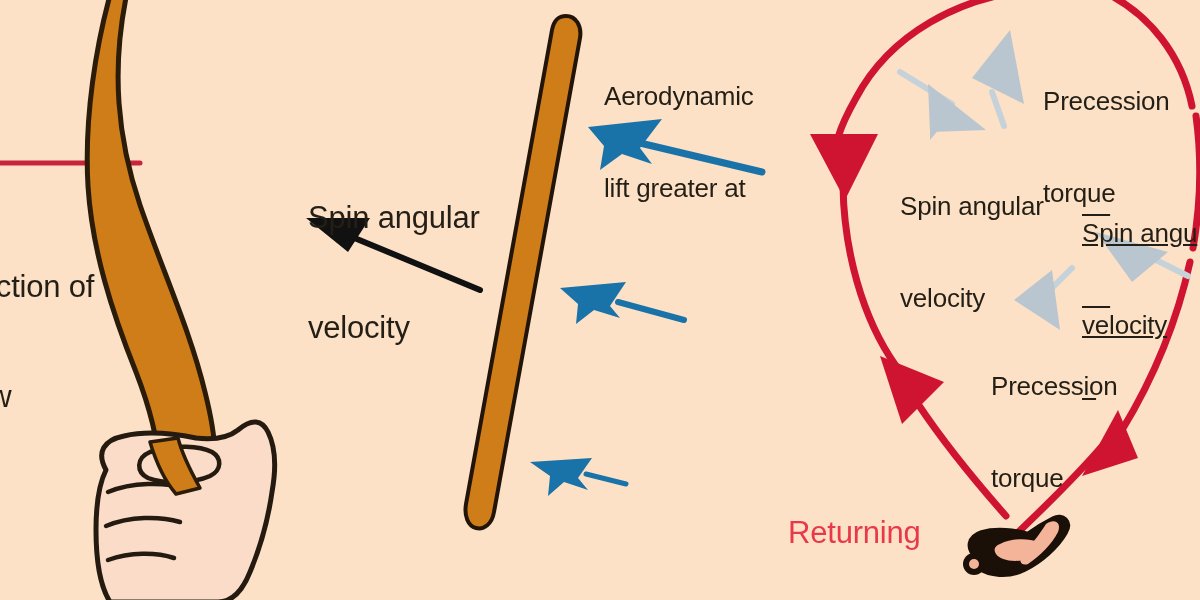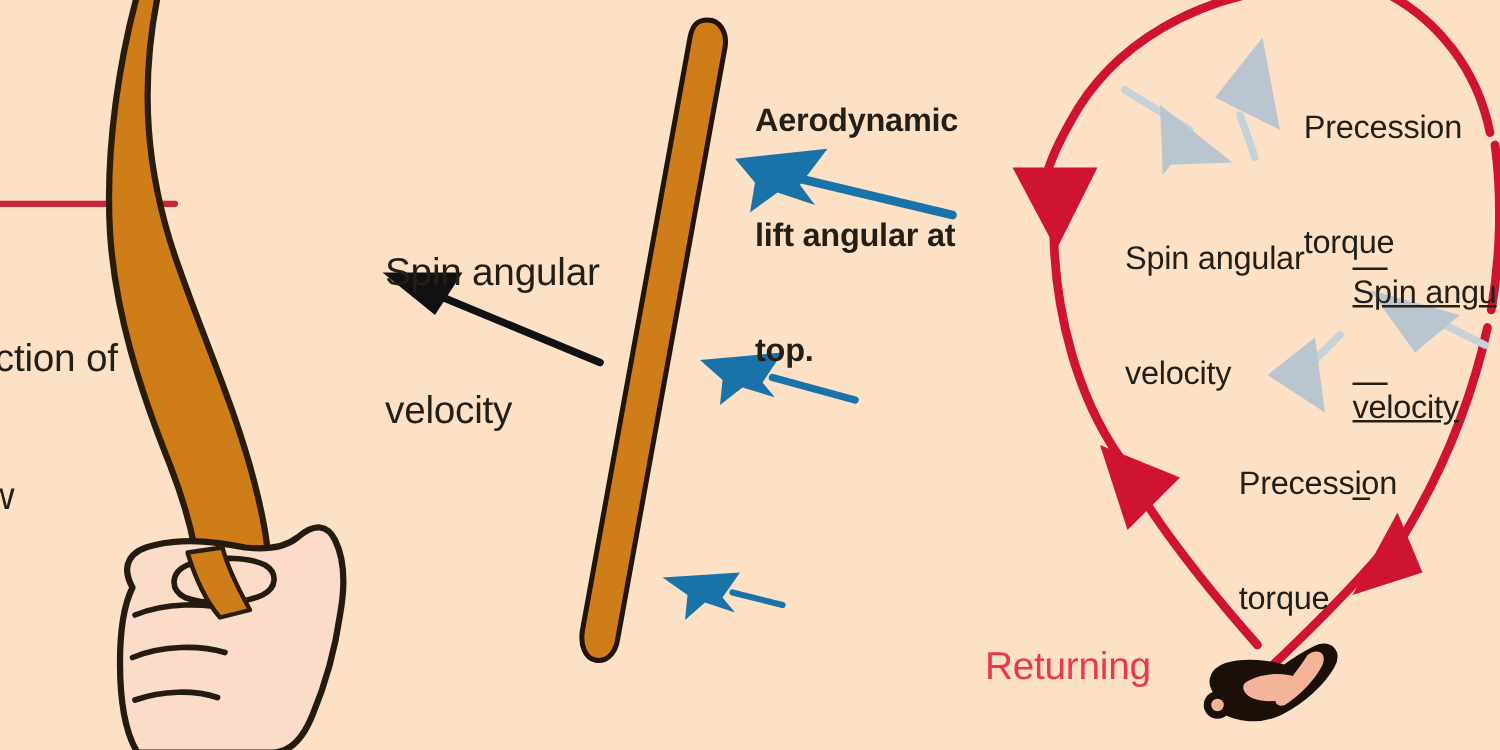--- a/index.html
+++ b/index.html
@@ -17,21 +17,21 @@
     color:#231f16;
     line-height:1.18;
     white-space:pre;
     letter-spacing:-0.2px;
   }
   .lbl-big{font-size:31px;}
   .lbl-mid{font-size:26px;}
   .lbl-red{color:#e8394a;font-size:31px;}
   #label-direction-of-throw{left:-38px;top:196px;}
   #label-spin-angular-velocity-left{left:308px;top:127px;}
-  #label-aerodynamic-lift{left:604px;top:20px;font-weight:bold;}
+  #label-aerodynamic-lift{left:604px;top:20px;}
   #label-precession-torque-top{left:1043px;top:25px;}
   #label-spin-angular-velocity-mid{left:900px;top:130px;}
   #label-spin-angular-velocity-right{left:1082px;top:157px;text-decoration:underline;}
   #label-precession-torque-bottom{left:991px;top:310px;}
   #label-returning-path{left:788px;top:442px;}
 </style>
 </head>
 <body>
 
 <div id="stage">
@@ -184,22 +184,21 @@
     <div>row</div>
   </div>
 
   <div class="lbl lbl-big" id="label-spin-angular-velocity-left">
     <div>Spin angular</div>
     <div>velocity</div>
   </div>
 
   <div class="lbl lbl-mid" id="label-aerodynamic-lift">
     <div>Aerodynamic</div>
-    <div>lift angular at</div>
-    <div>top.</div>
+    <div>lift greater at</div>
   </div>
 
   <div class="lbl lbl-mid" id="label-precession-torque-top">
     <div>Precession</div>
     <div>torque</div>
   </div>
 
   <div class="lbl lbl-mid" id="label-spin-angular-velocity-mid">
     <div>Spin angular</div>
     <div>velocity</div>

